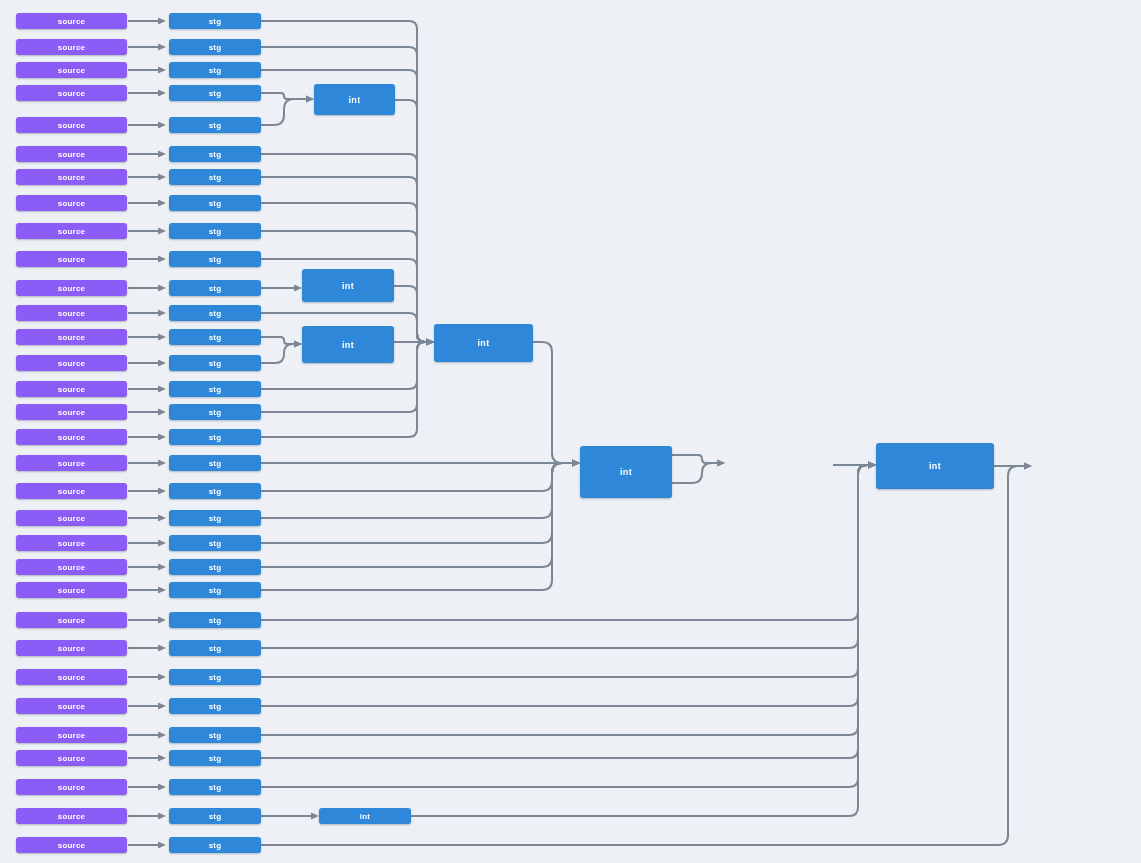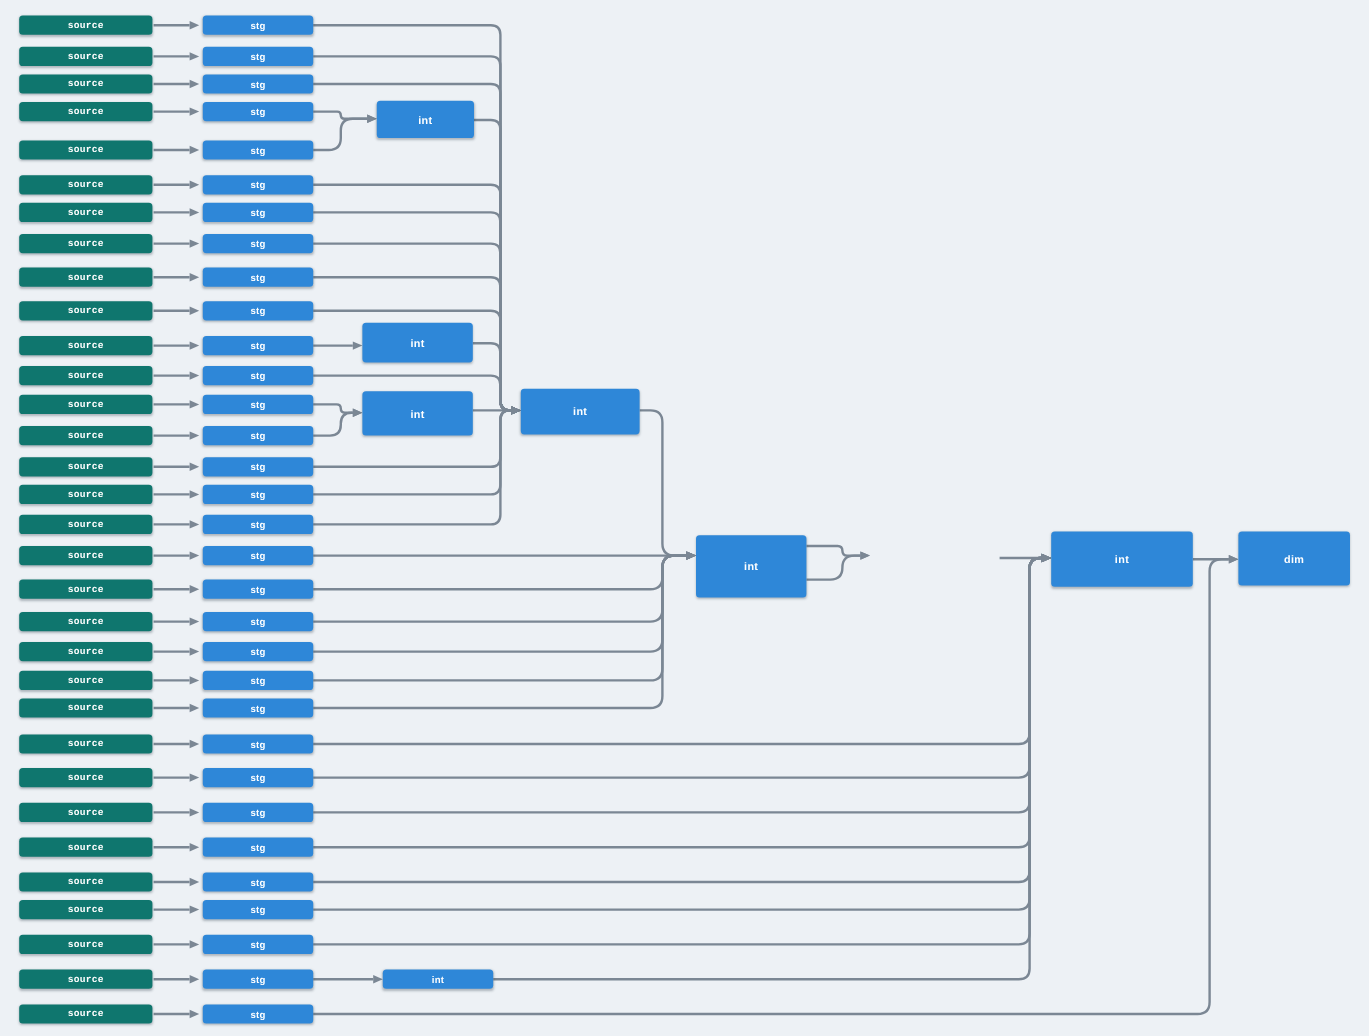--- a/index.html
+++ b/index.html
@@ -1,21 +1,21 @@
 <!DOCTYPE html>
 <html><head>
 <meta charset="utf-8">
 <style>
   html,body{margin:0;padding:0;background:#edf1f5;font-family:"Liberation Sans",sans-serif;}
   .canvas{position:relative;width:1141px;height:863px;background:#edf1f5;overflow:hidden;}
   .edges{position:absolute;left:0;top:0;}
   .node{position:absolute;display:flex;align-items:center;justify-content:center;
         color:#fff;border-radius:3px;cursor:pointer;
         box-shadow:0 1px 2px rgba(31,45,61,.30);box-sizing:border-box;}
-  .node.source{background:#0f766e;font-size:8px;font-weight:700;letter-spacing:.2px;font-family:Liberation Mono, monospace;}
+  .node.source{background:#8b5cf6;font-size:8px;font-weight:700;letter-spacing:.2px;}
   .node.model-sm{background:#2e87d8;font-size:8px;font-weight:700;letter-spacing:.2px;}
   .node.model-lg{background:#2e87d8;font-size:9px;font-weight:700;letter-spacing:.3px;border-radius:3px;}
 </style>
 </head>
 <body>
 
 <div class="canvas" id="canvas" style="width: 1141px; height: 863px; background: rgb(237, 241, 245);">
   <svg class="edges" id="edge-layer" width="1141" height="863">
       <path d="M261 21H409Q417 21 417 29V334Q417 342 425 342H426" fill="none" stroke="#7b8794" stroke-width="2"></path>
       <path d="M426 338.5L434 342L426 345.5Z" fill="#7b8794"></path>
@@ -367,19 +367,16 @@
     </div>
     <div class="node model-lg" style="left: 434px; top: 324px; width: 99px; height: 38px;">
       <span>int</span>
     </div>
     <div class="node model-lg" style="left: 580px; top: 446px; width: 92px; height: 52px;">
       <span>int</span>
     </div>
     <div class="node model-lg" style="left: 876px; top: 443px; width: 118px; height: 46px;">
       <span>int</span>
     </div>
-    <div class="node model-lg" style="left: 1032px; top: 443px; width: 93px; height: 45px;">
-      <span>dim</span>
-    </div>
     <div class="node model-sm" style="left: 319px; top: 808px; width: 92px; height: 16px;">
       <span>int</span>
     </div>
   </div>
 
 </body></html>

